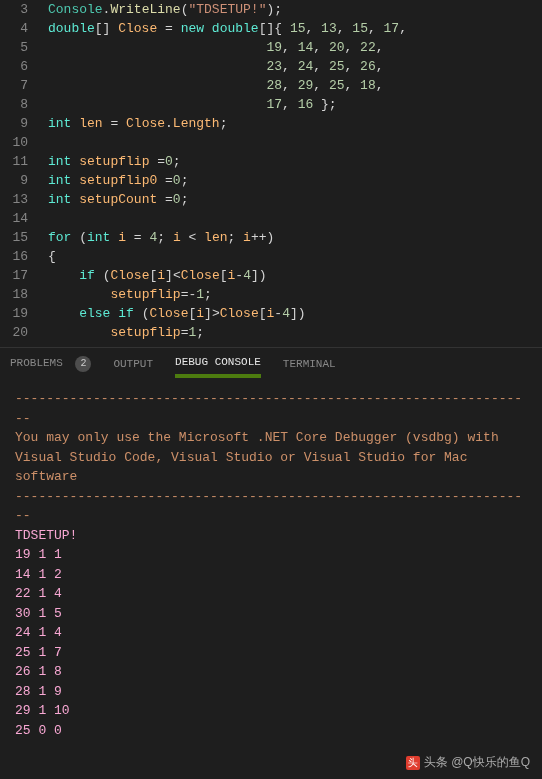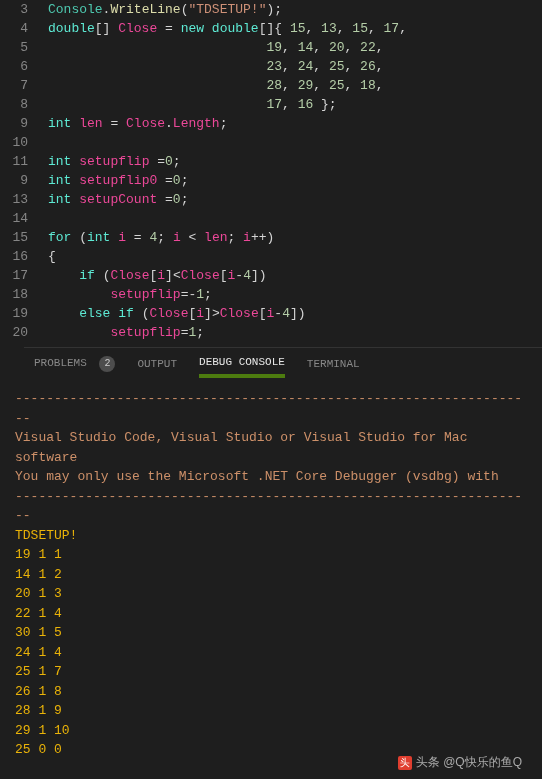--- a/index.html
+++ b/index.html
@@ -39,33 +39,32 @@
       padding-left: 8px;
     }
     .code-line {
       height: 19px;
     }
     .kw { color: #5eead4; }
     .cls { color: #4ec9b0; }
     .fn { color: #dcdcaa; }
     .str { color: #ce9178; }
     .num { color: #b5cea8; }
-    .var { color: #ec4899; }
+    .var { color: #fdba74; }
     .punc { color: #d4d4d4; }
     .op { color: #d4d4d4; }
     
     .panel-tabs {
       display: flex;
       align-items: center;
       height: 32px;
       border-top: 1px solid #333;
       background: #1e1e1e;
       padding: 0 10px;
       font-size: 11px;
-      margin-left: 24px;
     }
     .tab {
       color: #888;
       margin-right: 22px;
       text-transform: uppercase;
       cursor: pointer;
       padding: 6px 0;
     }
     .tab.active {
       color: #e7e7e7;
@@ -88,26 +87,26 @@
       line-height: 19.5px;
       font-size: 13px;
     }
     .dashes {
       color: #cd9069;
     }
     .msg {
       color: #cd9069;
     }
     .output {
-      color: #eab308;
+      color: #f9a8d4;
     }
     .footer {
       position: absolute;
       bottom: 8px;
-      right: 20px;
+      right: 12px;
       font-size: 12px;
       color: #aaa;
       font-family: sans-serif;
     }
     .footer-logo {
       display: inline-block;
       width: 14px;
       height: 14px;
       background: #e03e2f;
       color: #fff;
@@ -150,28 +149,27 @@
     <span>PROBLEMS</span>
     <span class="badge">2</span>
   </div>
   <div class="tab">OUTPUT</div>
   <div class="tab active">DEBUG CONSOLE</div>
   <div class="tab">TERMINAL</div>
 </div>
 
 <div class="debug-console">
   <div class="dashes">-------------------------------------------------------------------</div>
+  <div class="msg">You may only use the Microsoft .NET Core Debugger (vsdbg) with</div>
   <div class="msg">Visual Studio Code, Visual Studio or Visual Studio for Mac software</div>
-  <div class="msg">You may only use the Microsoft .NET Core Debugger (vsdbg) with</div>
   <div class="dashes">-------------------------------------------------------------------</div>
   <div id="console-output">
       <div class="output">TDSETUP!</div>
       <div class="output">19 1 1</div>
       <div class="output">14 1 2</div>
-      <div class="output">20 1 3</div>
       <div class="output">22 1 4</div>
       <div class="output">30 1 5</div>
       <div class="output">24 1 4</div>
       <div class="output">25 1 7</div>
       <div class="output">26 1 8</div>
       <div class="output">28 1 9</div>
       <div class="output">29 1 10</div>
       <div class="output">25 0 0</div>
     </div>
 </div>

